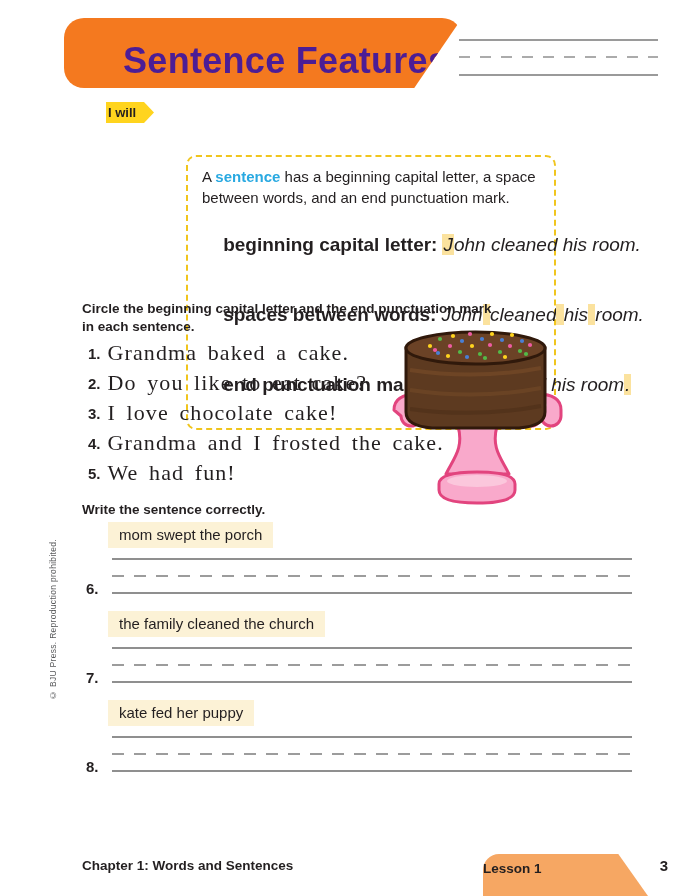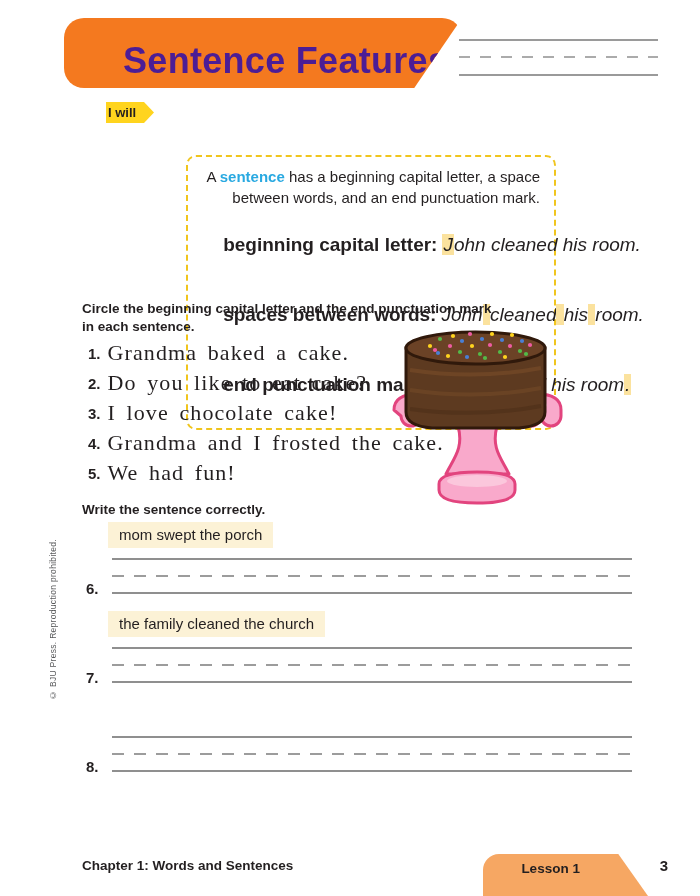--- a/index.html
+++ b/index.html
@@ -31,21 +31,21 @@
   .iwill{position:absolute;left:78px;top:102px;width:48px;height:21px;background:var(--badge-yellow);
          clip-path:polygon(0 0,38px 0,100% 50%,38px 100%,0 100%);
          font-weight:bold;font-size:13px;line-height:21px;padding-left:2px;margin-left:28px;}
   .objective-text{position:absolute;left:129px;top:104px;width:282px;
          font-weight:bold;font-size:13.5px;line-height:21px;}
 
   
   .concept{position:absolute;left:186px;top:155px;width:370px;
            border:2px dashed var(--box-border-gold);border-radius:10px;
            padding:9px 14px 10px;background:#fff;}
-  .concept-intro{font-size:15px;line-height:21px;text-align:right;}
+  .concept-intro{font-size:15px;line-height:21px;}
   .concept-intro .term{color:var(--term-blue);font-weight:bold;}
   .example-line{margin-top:4px;font-size:19px;line-height:22px;white-space:pre;}
   .ex-label{font-weight:bold;margin-right:5px;}
   .ex-sentence{font-style:italic;}
   .ex-sentence .hl{background:var(--highlight-yellow);padding:0 1px;}
 
   
   .circle-instructions{position:absolute;left:82px;top:300px;width:424px;
            font-weight:bold;font-size:13.5px;line-height:17.5px;}
   .circle-list{position:absolute;left:88px;top:338px;}
@@ -70,21 +70,21 @@
   
   .copyright{position:absolute;left:48px;top:522px;height:178px;
           writing-mode:vertical-rl;transform:rotate(180deg);
           font-size:8.5px;color:#58595B;letter-spacing:.3px;}
 
   
   .chapter{position:absolute;left:82px;top:858px;font-weight:bold;font-size:13.5px;}
   .lesson-tab{position:absolute;left:483px;top:854px;width:165px;height:42px;
           background:var(--tab-orange);border-radius:16px 0 0 0;
           clip-path:polygon(0 0,82% 0,100% 100%,0 100%);}
-  .lesson-tab span{display:block;width:82%;text-align:center;padding-top:7px;
+  .lesson-tab span{display:block;width:82%;text-align:left;padding-top:7px;
           font-weight:bold;font-size:13.5px;}
   .page-num{position:absolute;right:32px;top:857px;font-weight:bold;font-size:15px;}
 </style>
 </head>
 <body>
 
 <div class="page">
 
   <div class="banner">
     <div class="banner-title">Sentence Features</div>
@@ -201,20 +201,21 @@
 
   <div class="write-block">
     <span class="prompt">the family cleaned the church</span>
     <div class="rule r1"></div>
     <div class="rule r2 dashed"></div>
     <div class="rule r3"></div>
     <span class="wnum">7.</span>
   </div>
 
   <div class="write-block">
+    <span class="prompt">kate fed her puppy</span>
     <div class="rule r1"></div>
     <div class="rule r2 dashed"></div>
     <div class="rule r3"></div>
     <span class="wnum">8.</span>
   </div>
 </div>
 
   <div class="copyright">© BJU Press. Reproduction prohibited.</div>
 
   <div class="chapter">Chapter 1: Words and Sentences</div>

